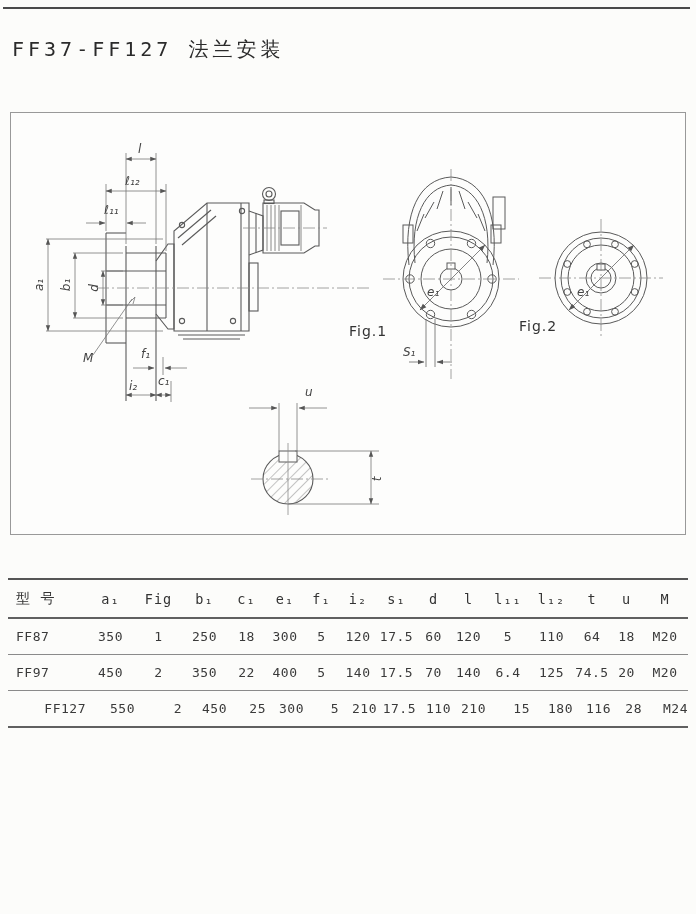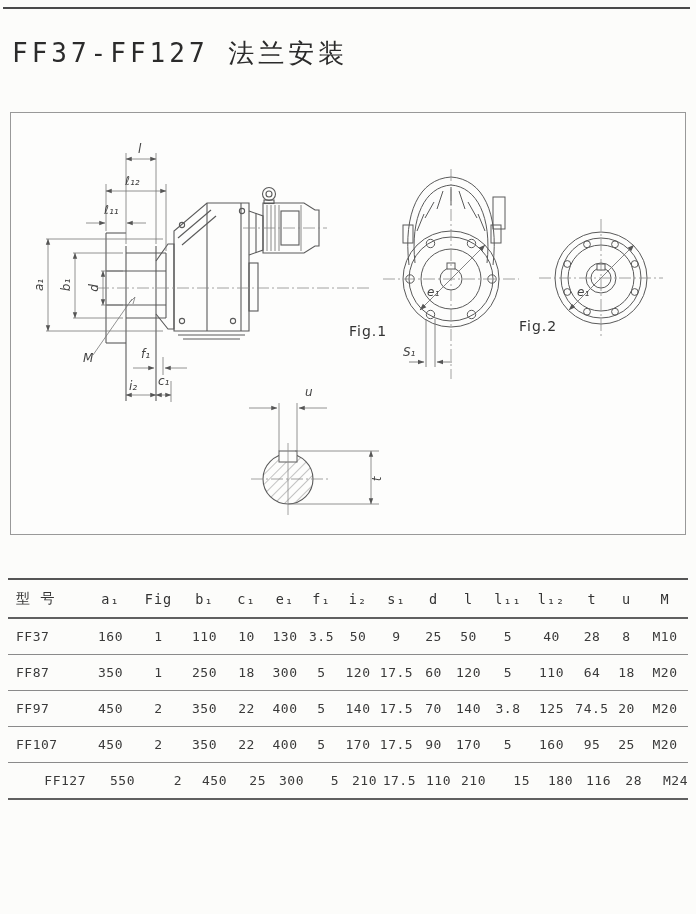--- a/index.html
+++ b/index.html
@@ -11,21 +11,21 @@
     position:relative;
     overflow:hidden;
   }
   .page{position:absolute;inset:0;}
   .top-rule{
     position:absolute;left:3px;right:6px;top:7px;
     height:2px;background:#4a4a4a;
   }
   .doc-title{
     position:absolute;left:12px;top:36px;
-    font-size:26px;font-weight:500;letter-spacing:4px;
+    font-size:20px;font-weight:500;letter-spacing:4px;
     color:#2b2b2b;white-space:nowrap;
   }
   .drawing-panel{
     position:absolute;left:10px;top:112px;
     width:674px;height:421px;
     border:1px solid #999;
     background:#fdfdfc;
   }
   .drawing-panel svg{display:block;}
 
@@ -299,38 +299,20 @@
           <th>l</th>
           <th>l₁₁</th>
           <th>l₁₂</th>
           <th>t</th>
           <th>u</th>
           <th>M</th>
         </tr>
     </thead>
     <tbody>
         <tr>
-          <td>FF37</td>
-          <td>160</td>
-          <td>1</td>
-          <td>110</td>
-          <td>10</td>
-          <td>130</td>
-          <td>3.5</td>
-          <td>50</td>
-          <td>9</td>
-          <td>25</td>
-          <td>50</td>
-          <td>5</td>
-          <td>40</td>
-          <td>28</td>
-          <td>8</td>
-          <td>M10</td>
-        </tr>
-        <tr>
           <td>FF87</td>
           <td>350</td>
           <td>1</td>
           <td>250</td>
           <td>18</td>
           <td>300</td>
           <td>5</td>
           <td>120</td>
           <td>17.5</td>
           <td>60</td>
@@ -346,42 +328,24 @@
           <td>450</td>
           <td>2</td>
           <td>350</td>
           <td>22</td>
           <td>400</td>
           <td>5</td>
           <td>140</td>
           <td>17.5</td>
           <td>70</td>
           <td>140</td>
-          <td>3.8</td>
+          <td>6.4</td>
           <td>125</td>
           <td>74.5</td>
           <td>20</td>
-          <td>M20</td>
-        </tr>
-        <tr>
-          <td>FF107</td>
-          <td>450</td>
-          <td>2</td>
-          <td>350</td>
-          <td>22</td>
-          <td>400</td>
-          <td>5</td>
-          <td>170</td>
-          <td>17.5</td>
-          <td>90</td>
-          <td>170</td>
-          <td>5</td>
-          <td>160</td>
-          <td>95</td>
-          <td>25</td>
           <td>M20</td>
         </tr>
         <tr>
           <td>FF127</td>
           <td>550</td>
           <td>2</td>
           <td>450</td>
           <td>25</td>
           <td>300</td>
           <td>5</td>

